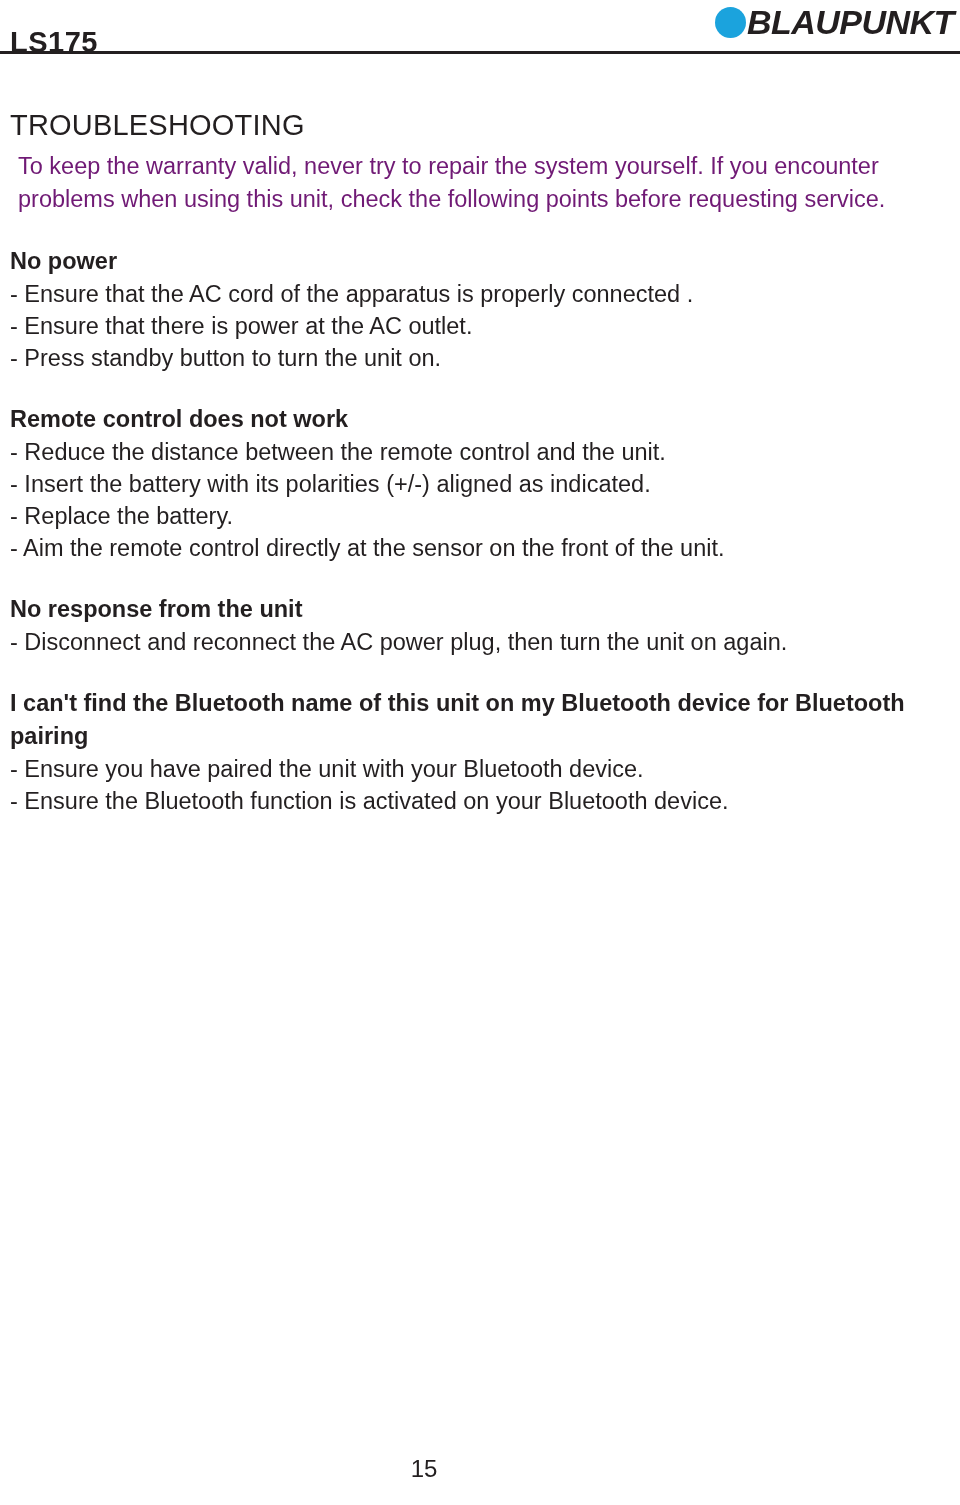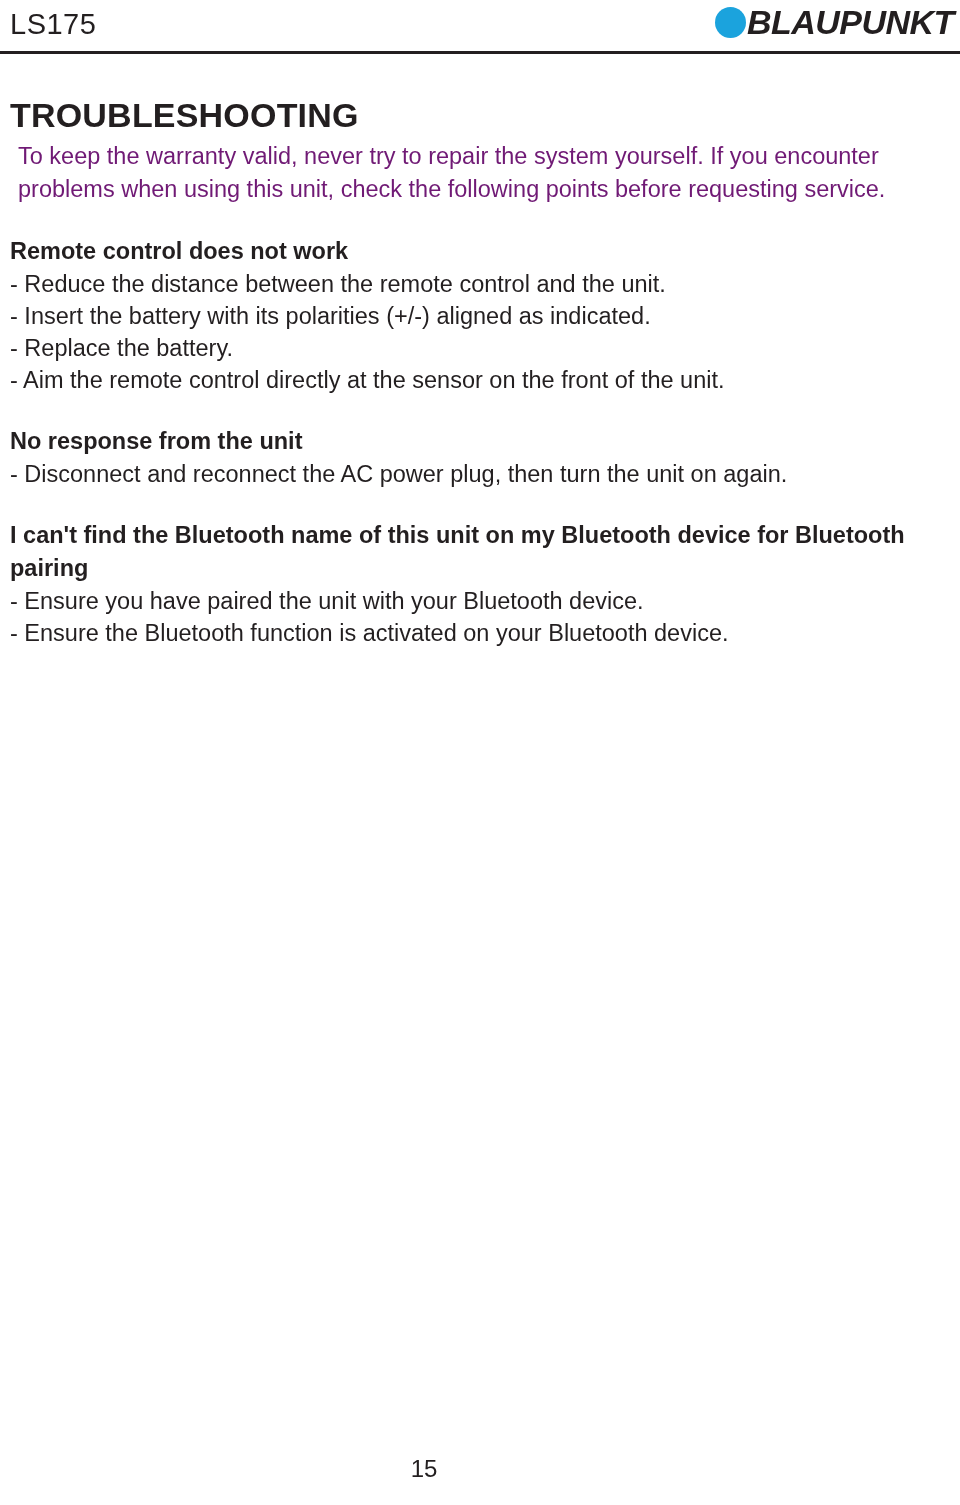--- a/index.html
+++ b/index.html
@@ -27,25 +27,25 @@
   .header {
     position: relative;
     height: 54px;
     padding: 0 10px 0 10px;
     display: flex;
     align-items: flex-start;
     justify-content: space-between;
   }
   .model-code {
     font-size: 29px;
-    font-weight: normal;
+    font-weight: bold;
     letter-spacing: 0.5px;
     line-height: 1;
     color: #231f20;
-    margin-top: 10px;
+    margin-top: 28px;
     white-space: nowrap;
   }
   .brand-logo {
     display: flex;
     align-items: center;
     margin-top: 6px;
     margin-right: 2px;
     gap: 1px;
   }
   .brand-dot {
@@ -78,25 +78,25 @@
 
   
   .content {
     position: absolute;
     left: 10px;
     top: 96px;
     width: 925px;
   }
 
   .section-title {
-    font-size: 34px;
-    font-weight: bold;
+    font-size: 29px;
+    font-weight: normal;
     line-height: 34px;
     letter-spacing: 0.2px;
-    margin: 2px 0 3px 0;
+    margin: 12px 0 3px 0;
     color: #231f20;
   }
 
   .intro {
     font-size: 23.5px;
     line-height: 33px;
     margin: 8px;
     color: #701a75;
   }
 
@@ -154,20 +154,28 @@
   <div class="header-rule"></div>
 
   <div class="content">
 
     <h1 class="section-title">TROUBLESHOOTING</h1>
 
     <p class="intro">To keep the warranty valid, never try to repair the system yourself. If you encounter problems when using this unit, check the following points before requesting service.</p>
 
     <div class="blocks">
         <div class="block">
+          <p class="block-heading">No power</p>
+          <ul class="bullets">
+            <li>- Ensure that the AC cord of the apparatus is properly connected .</li>
+            <li>- Ensure that there is power at the AC outlet.</li>
+            <li>- Press standby button to turn the unit on.</li>
+          </ul>
+        </div>
+        <div class="block">
           <p class="block-heading">Remote control does not work</p>
           <ul class="bullets">
             <li>- Reduce the distance between the remote control and the unit.</li>
             <li>- Insert the battery with its polarities (+/-) aligned as indicated.</li>
             <li>- Replace the battery.</li>
             <li>- Aim the remote control directly at the sensor on the front of the unit.</li>
           </ul>
         </div>
         <div class="block">
           <p class="block-heading">No response from the unit</p>

